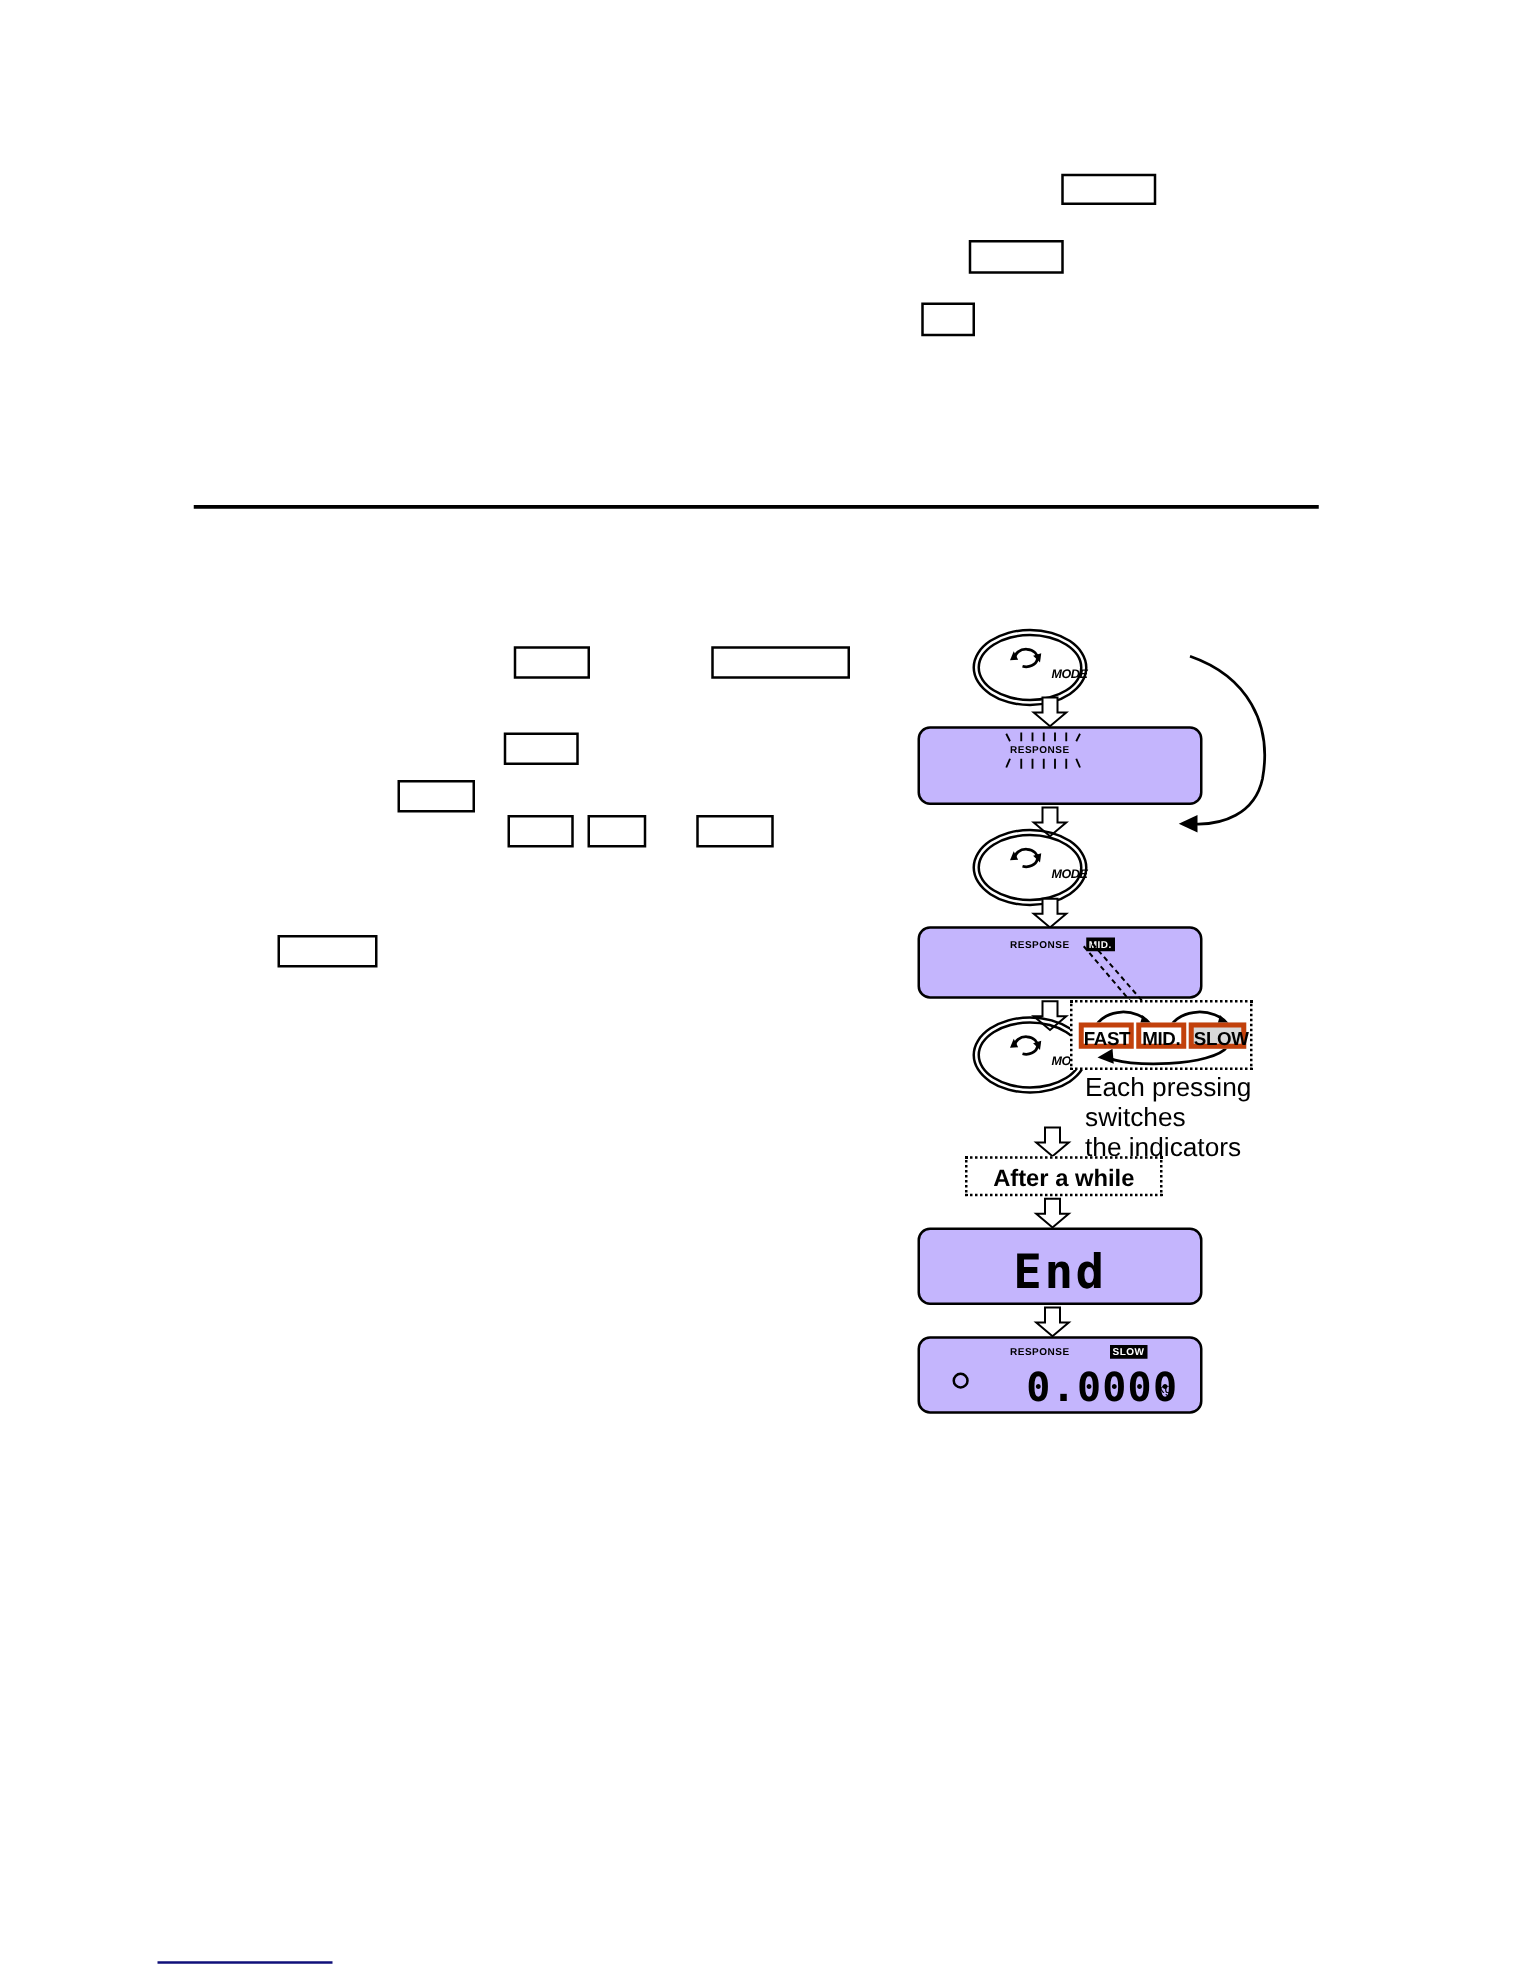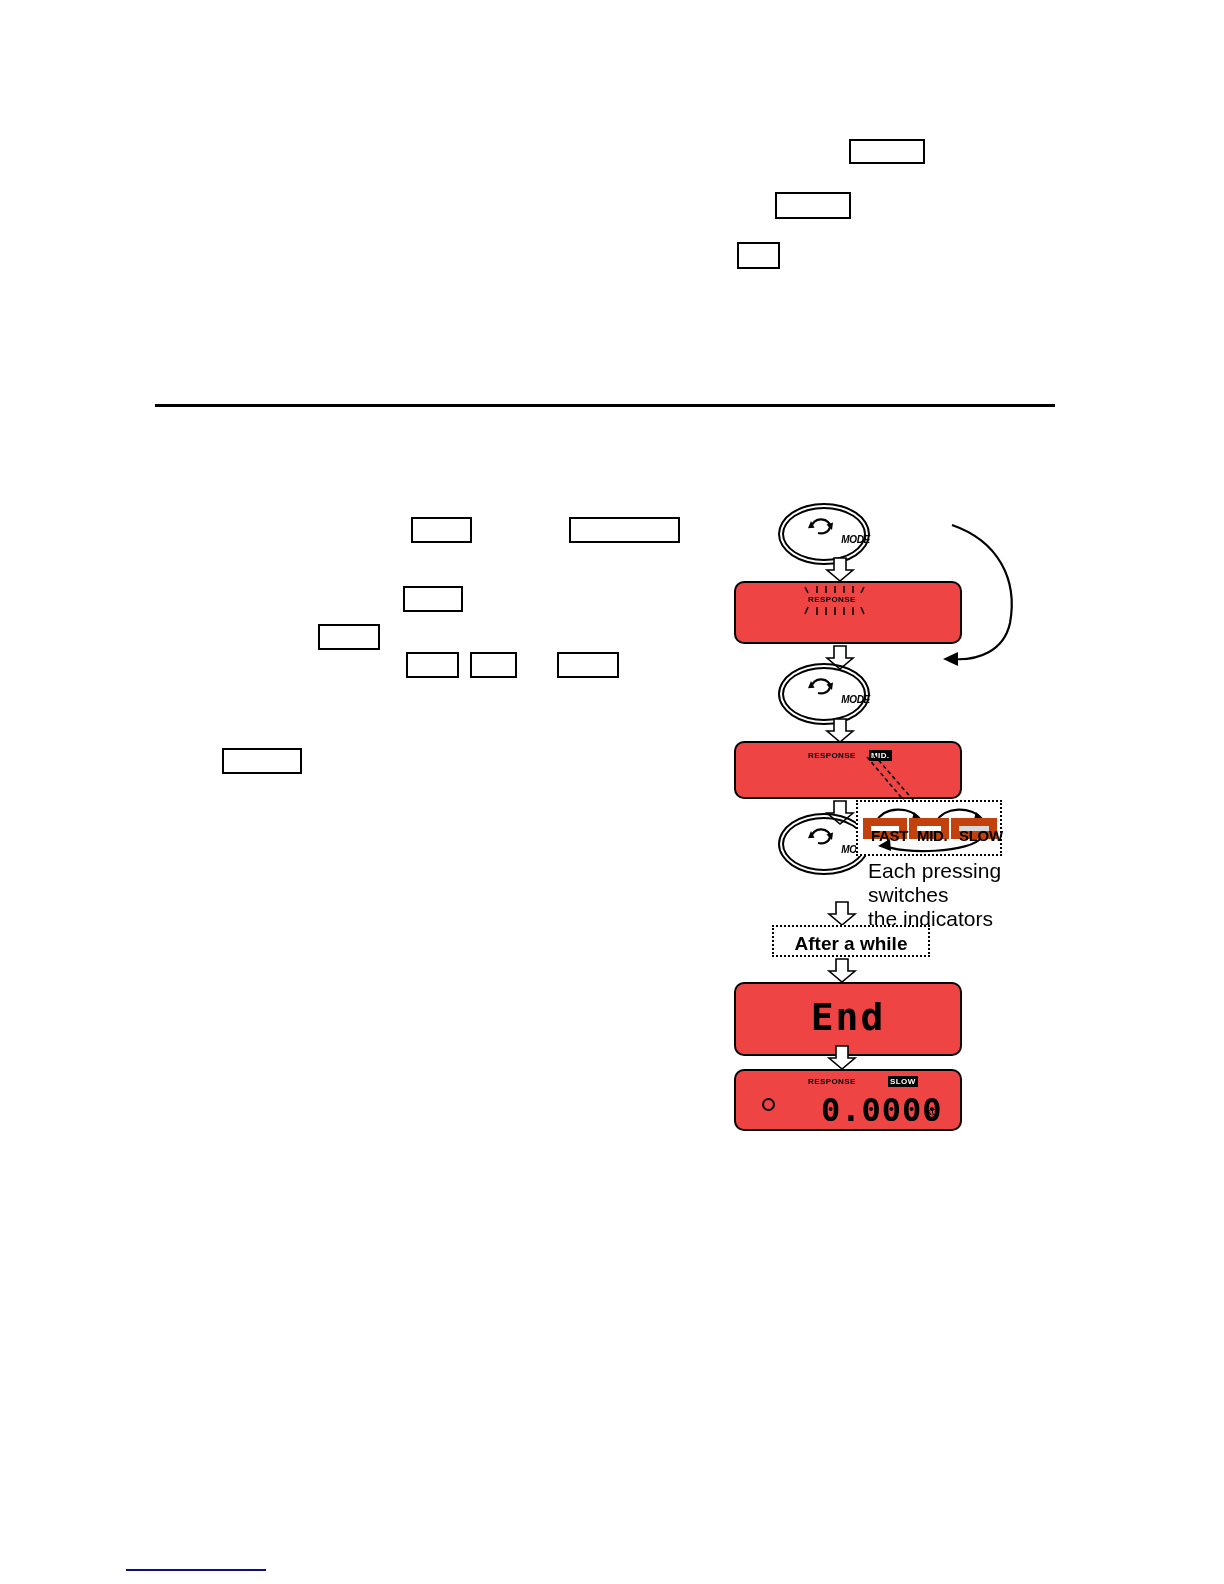--- a/index.html
+++ b/index.html
@@ -93,21 +93,21 @@
   }
   
   .blockarrow {
     position: absolute;
   }
   
   .lcd {
     position: absolute;
     border: 2px solid #000000;
     border-radius: 10px;
-    background: #ef4444;
+    background: #c4b5fd;
     box-sizing: border-box;
   }
   .lcd-annun {
     position: absolute;
     font-size: 8px;
     font-weight: bold;
     letter-spacing: 0.4px;
     font-family: "Liberation Sans", sans-serif;
   }
   .lcd-annun.inv {
@@ -129,21 +129,21 @@
   .dashbox-label {
     position: absolute;
     left: 0; right: 0;
     text-align: center;
     font-size: 19px;
     font-family: "Liberation Sans", sans-serif;
   }
   
   .chip {
     position: absolute;
-    border: 8px solid #c2410c;
+    border: 4px solid #c2410c;
     background: #ffffff;
     box-sizing: border-box;
     font-size: 15px;
     font-weight: bold;
     font-family: "Liberation Sans", sans-serif;
     text-align: center;
     line-height: 19px;
     letter-spacing: -0.3px;
   }
   .chip.shaded { background: #d9d9d9; }
@@ -282,21 +282,21 @@
     </svg>
 
     <div class="dashbox" style="left:44px; top:430px; width:158px; height:32px;font-weight:bold;">
       <div class="dashbox-label" style="top:6px;">After a while</div>
     </div>
 
     <svg class="blockarrow" style="left:100px; top:464px;" width="28" height="24" viewBox="0 0 28 24">
       <path d="M8 0 H20 V12 H27 L14 23 L1 12 H8 Z" fill="#ffffff" stroke="#000" stroke-width="1.6"></path>
     </svg>
 
-    <div class="lcd" style="left:6px; top:487px; width:228px; height:74px;">
+    <div class="lcd" style="left:6px; top:487px; width:228px; height:62px;">
       <div class="seg" style="position:absolute; left:0; right:0; top:11px; text-align:center; font-size:38px; letter-spacing:2px;">End</div>
     </div>
 
     <svg class="blockarrow" style="left:100px; top:551px;" width="28" height="24" viewBox="0 0 28 24">
       <path d="M8 0 H20 V12 H27 L14 23 L1 12 H8 Z" fill="#ffffff" stroke="#000" stroke-width="1.6"></path>
     </svg>
 
     <div class="lcd" style="left:6px; top:574px; width:228px; height:62px;">
       <div class="lcd-annun" style="left:72px; top:6px;">RESPONSE</div>
       <div class="lcd-annun inv" style="left:152px; top:5px;">SLOW</div>

